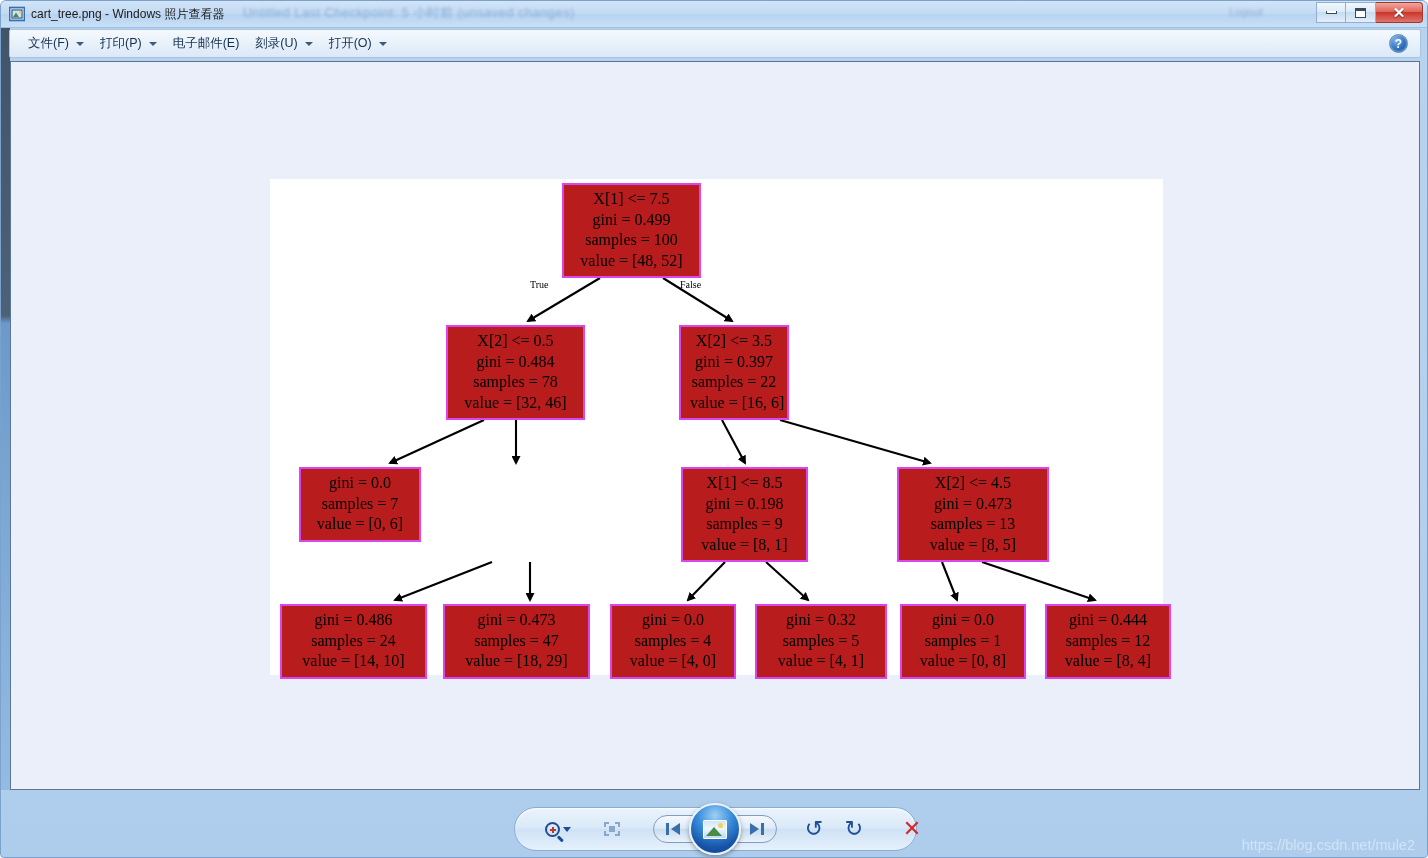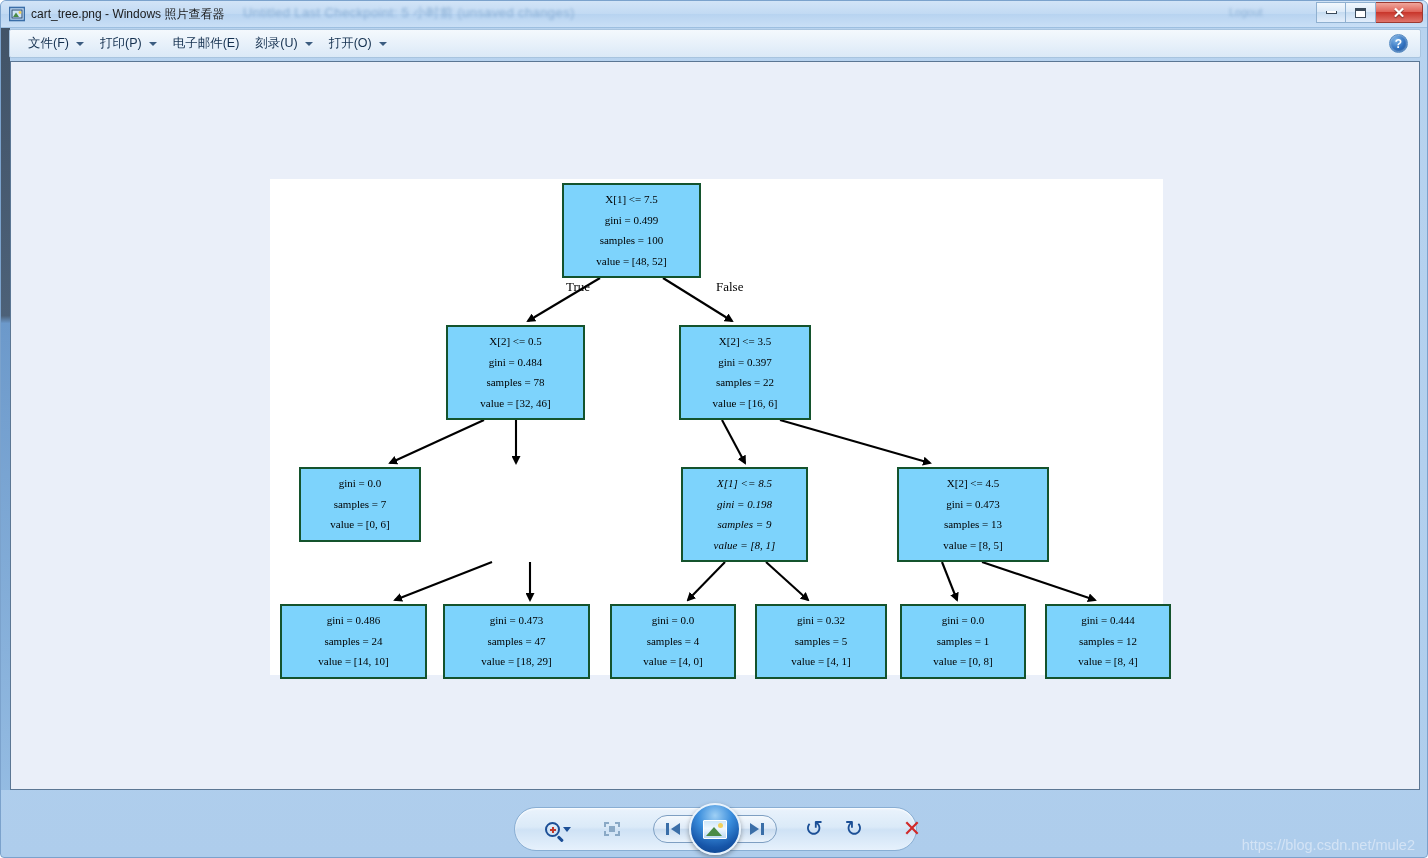--- a/index.html
+++ b/index.html
@@ -157,39 +157,38 @@
     position: absolute;
     left: 259px; top: 117px;
     width: 893px; height: 496px;
     background: #ffffff;
   }
 
   #tree-svg { position: absolute; left: 0; top: 0; }
 
   .node-box {
     position: absolute;
-    border: 2px solid #14532d;
-    background: #7dd3fc;
+    border: 2px solid #d946ef;
+    background: #b91c1c;
     font-family: "Liberation Serif", serif;
-    font-size: 11px;
+    font-size: 16px;
     color: #000;
     text-align: center;
     line-height: 20.5px;
     padding: 4px 9px 5px 9px;
     white-space: nowrap;
   }
   .node-box div { white-space: nowrap; }
 
   .edge-label {
     position: absolute;
     font-family: "Liberation Serif", serif;
-    font-size: 13px;
+    font-size: 10px;
     color: #000;
     white-space: nowrap;
-    margin-left: 36px;
   }
 
   
   #toolbar {
     position: absolute;
     left: 513px; top: 806px;
     width: 403px; height: 44px;
     border: 1px solid #89aed3;
     border-radius: 22px;
     background: linear-gradient(to bottom, #eaf3fc 0%, #dbeaf8 45%, #cfe2f5 52%, #e6f1fc 100%);
@@ -422,35 +421,35 @@
         <div>value = [48, 52]</div>
       </div>
 
       <div class="node-box" style="left:176px; top:146px; width:139px;">
         <div>X[2] &lt;= 0.5</div>
         <div>gini = 0.484</div>
         <div>samples = 78</div>
         <div>value = [32, 46]</div>
       </div>
 
-      <div class="node-box" style="left:409px; top:146px; width:132px;">
+      <div class="node-box" style="left:409px; top:146px; width:110px;">
         <div>X[2] &lt;= 3.5</div>
         <div>gini = 0.397</div>
         <div>samples = 22</div>
         <div>value = [16, 6]</div>
       </div>
 
       <div class="node-box" style="left:29px; top:288px; width:122px;">
         <div>gini = 0.0</div>
         <div>samples = 7</div>
         <div>value = [0, 6]</div>
       </div>
 
 
-      <div class="node-box" style="left:411px; top:288px; width:127px;font-style:italic;">
+      <div class="node-box" style="left:411px; top:288px; width:127px;">
         <div>X[1] &lt;= 8.5</div>
         <div>gini = 0.198</div>
         <div>samples = 9</div>
         <div>value = [8, 1]</div>
       </div>
 
       <div class="node-box" style="left:627px; top:288px; width:152px;">
         <div>X[2] &lt;= 4.5</div>
         <div>gini = 0.473</div>
         <div>samples = 13</div>

